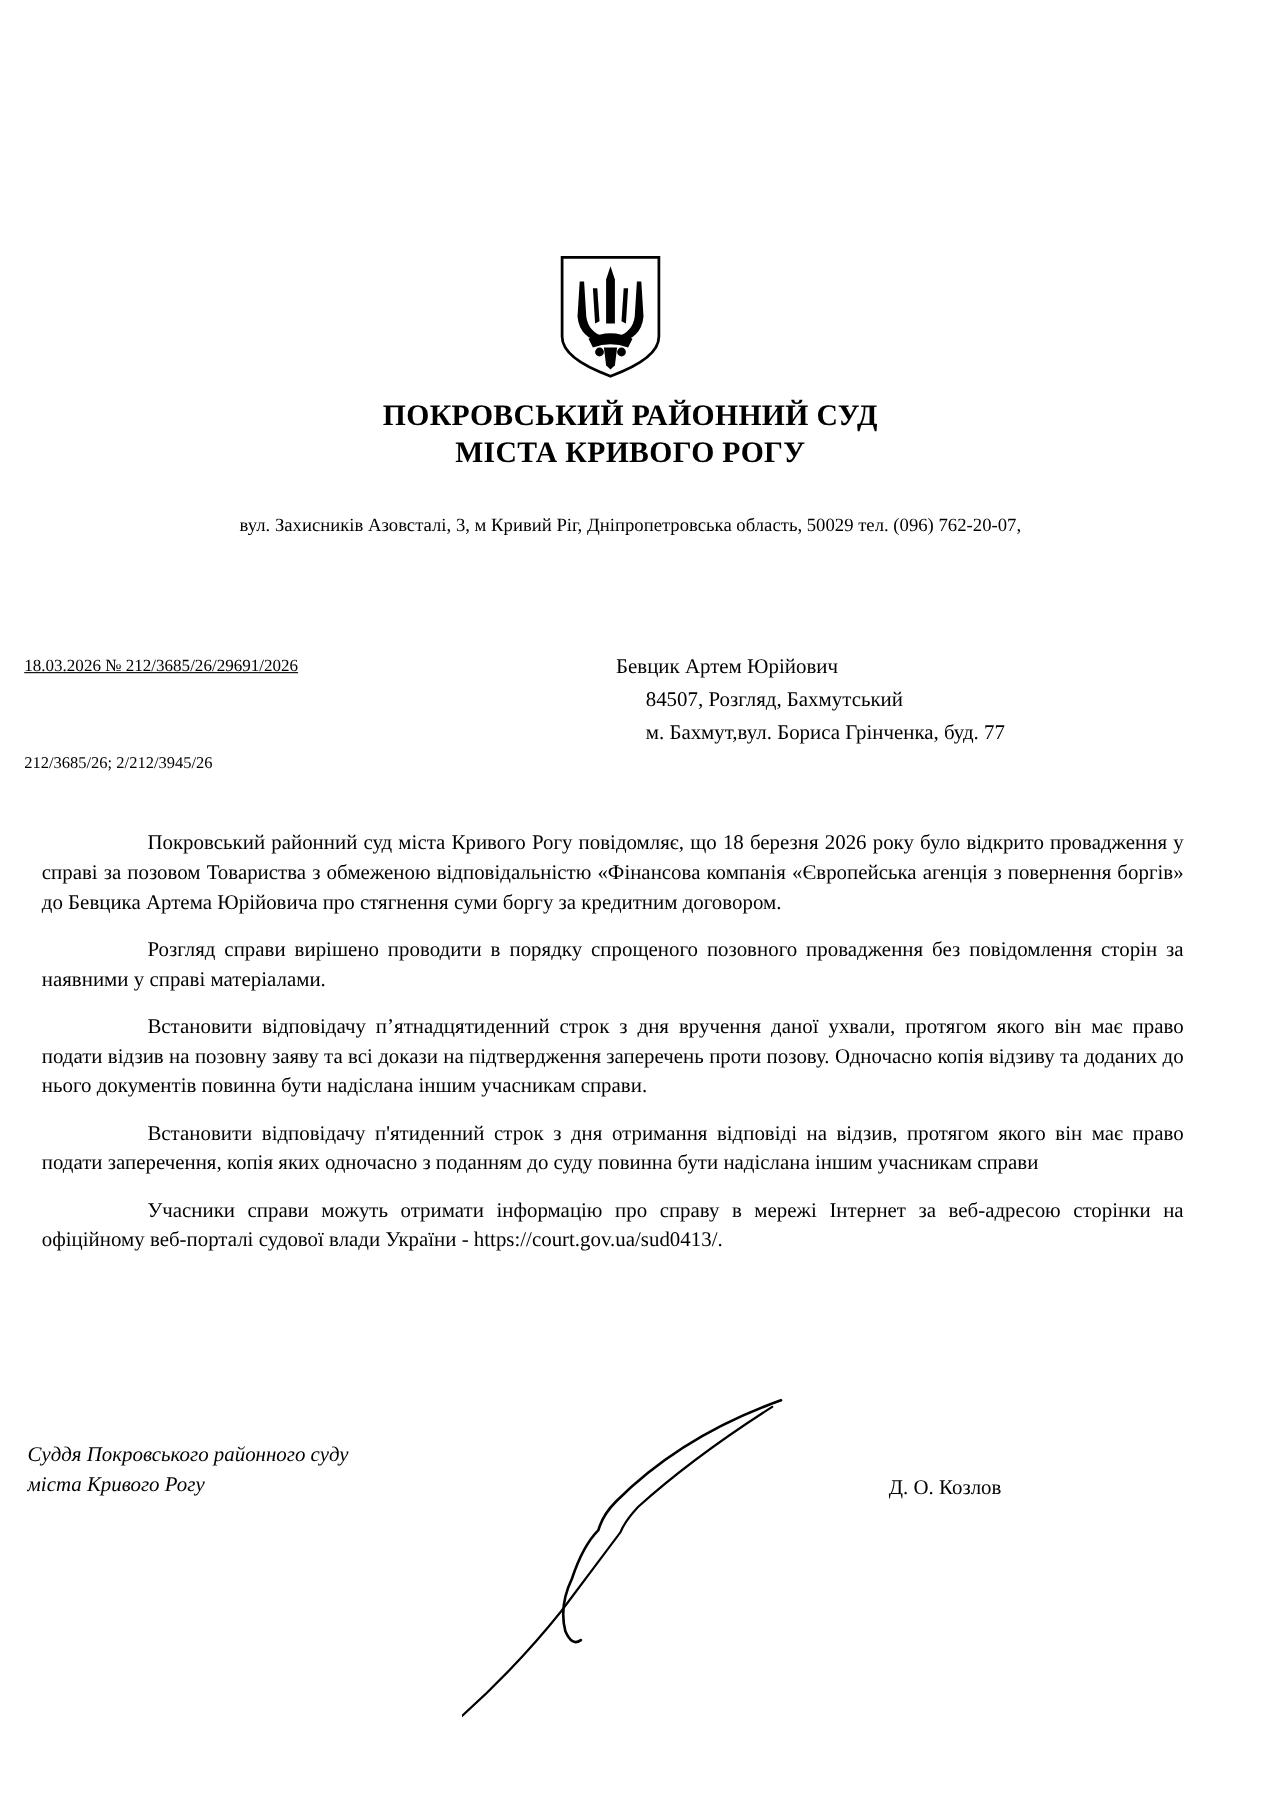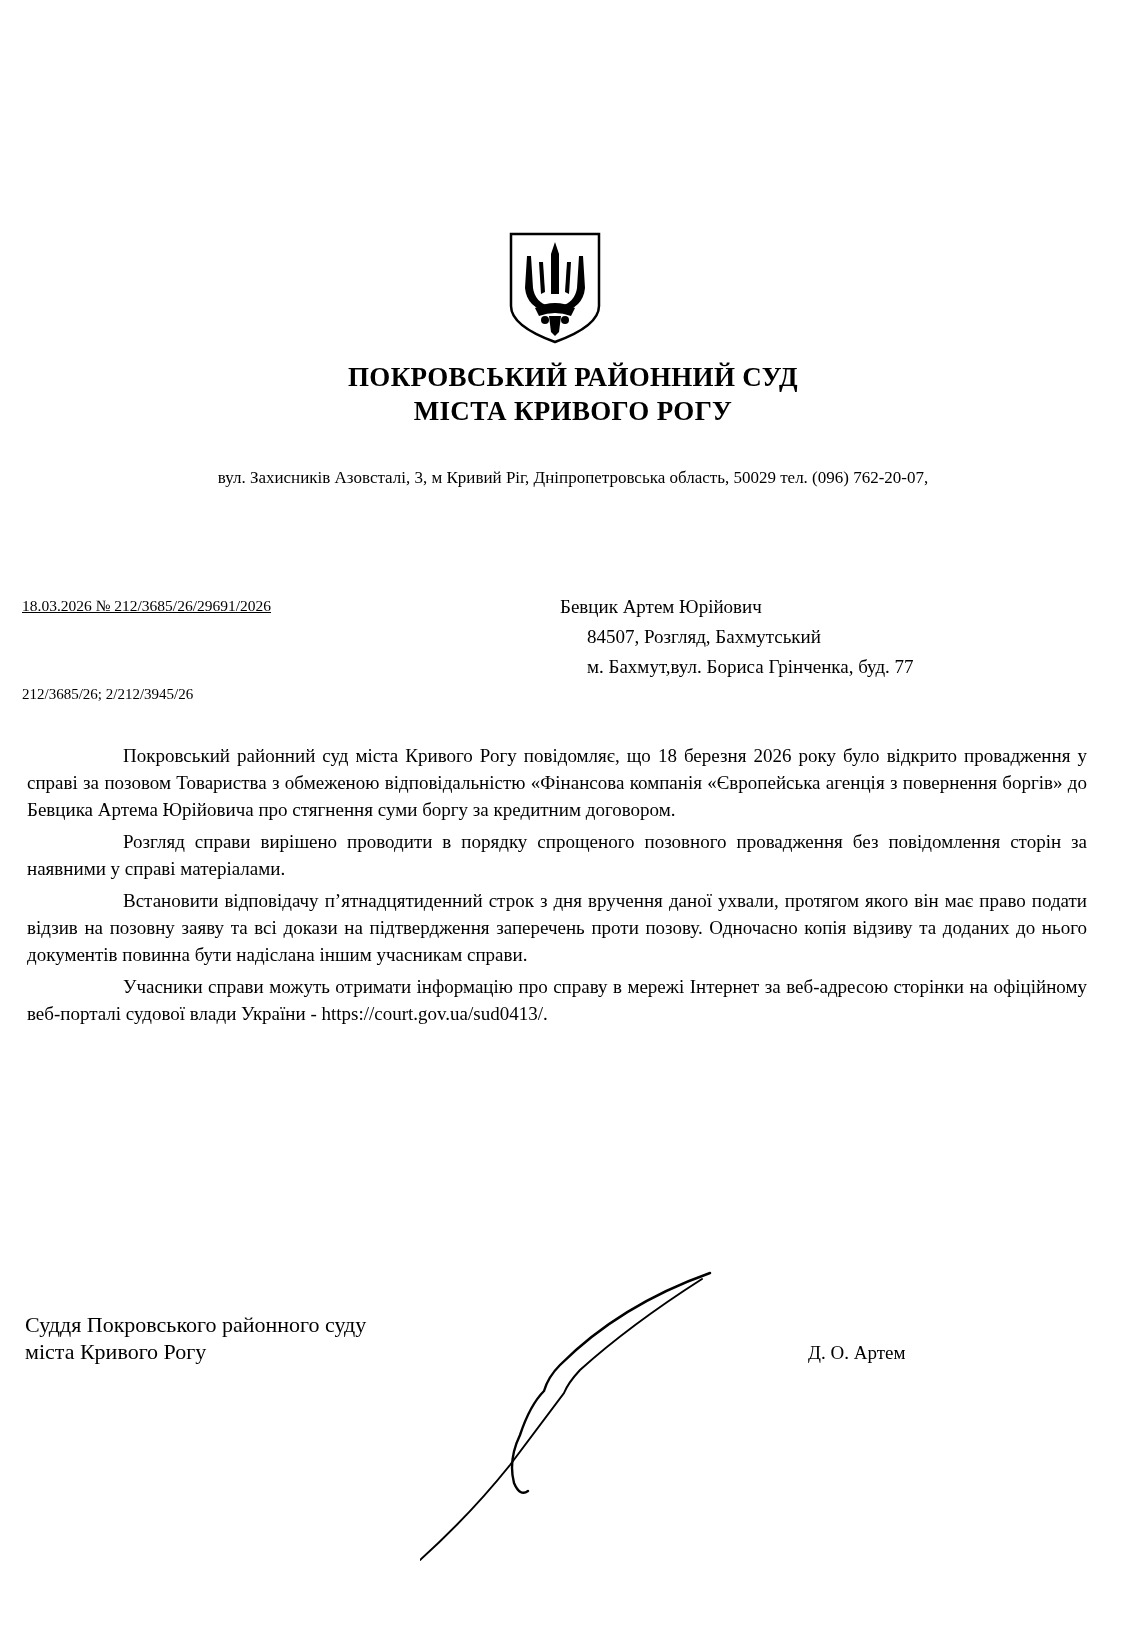--- a/index.html
+++ b/index.html
@@ -22,23 +22,23 @@
   .outno { position: absolute; left: 22px; top: 597px; font-size: 15.5px; text-decoration: underline; }
   .caseno { position: absolute; left: 22px; top: 686px; font-size: 15px; text-align: center; }
 
   .recipient { position: absolute; font-size: 19px; }
   .recipient.r1 { left: 560px; top: 596px; }
   .recipient.r2 { left: 587px; top: 626px; }
   .recipient.r3 { left: 587px; top: 656px; }
 
   .body-text { position: absolute; left: 22px; top: 737px; width: 1070px;
                font-size: 19px; line-height: 27px; text-align: justify; }
-  .body-text p { margin: 5px; text-indent: 96px; }
+  .body-text p { margin: 16px; text-indent: 96px; }
 
-  .judge-pos { position: absolute; left: 25px; font-size: 22px; }
+  .judge-pos { position: absolute; left: 25px; font-size: 19px; font-style: italic; }
   .judge-pos.l1 { top: 1312px; }
   .judge-pos.l2 { top: 1339px; }
   .judge-name { position: absolute; left: 808px; top: 1342px; font-size: 19px; }
 
   .signature { position: absolute; left: 420px; top: 1265px; width: 320px; height: 300px; }
 </style>
 </head>
 <body>
 
 <div class="page">
@@ -65,25 +65,26 @@
   <div class="caseno">212/3685/26; 2/212/3945/26</div>
 
   <div class="recipient r1">Бевцик Артем Юрійович</div>
   <div class="recipient r2">84507,  Розгляд,  Бахмутський</div>
   <div class="recipient r3">м. Бахмут,вул. Бориса Грінченка, буд. 77</div>
 
   <div class="body-text">
     <p>Покровський районний суд міста Кривого Рогу повідомляє, що 18 березня 2026 року було відкрито провадження у справі за позовом Товариства з обмеженою відповідальністю «Фінансова компанія «Європейська агенція з повернення боргів» до Бевцика Артема Юрійовича про стягнення суми боргу за кредитним договором.</p>
     <p>Розгляд справи вирішено проводити в порядку спрощеного позовного провадження без повідомлення сторін за наявними у справі матеріалами.</p>
     <p>Встановити відповідачу п’ятнадцятиденний строк з дня вручення даної ухвали, протягом якого він має право подати відзив на позовну заяву та всі докази на підтвердження заперечень проти позову. Одночасно копія відзиву та доданих до нього документів повинна бути надіслана іншим учасникам справи.</p>
+    <p>Встановити відповідачу п'ятиденний строк з дня отримання відповіді на відзив, протягом якого він має право подати заперечення, копія яких одночасно з поданням до суду повинна бути надіслана іншим учасникам справи</p>
     <p>Учасники справи можуть отримати інформацію про справу в мережі Інтернет за веб-адресою сторінки на офіційному веб-порталі судової влади України - https://court.gov.ua/sud0413/.</p>
   </div>
 
   <div class="judge-pos l1">Суддя Покровського районного суду</div>
   <div class="judge-pos l2">міста Кривого Рогу</div>
-  <div class="judge-name">Д. О. Артем</div>
+  <div class="judge-name">Д. О. Козлов</div>
 
   <svg class="signature" viewBox="0 0 320 300">
     <path d="M290 8 Q200 40 140 100 Q128 112 124 126 Q110 140 100 170 Q88 195 94 218 Q100 232 108 226" fill="none" stroke="#000" stroke-width="2.4" stroke-linecap="round"></path>
     <path d="M282 14 Q210 60 160 105 Q148 118 144 128 Q120 160 90 200 Q50 250 0 295" fill="none" stroke="#000" stroke-width="2" stroke-linecap="round"></path>
   </svg>
 
 </div>
 
 </body></html>

